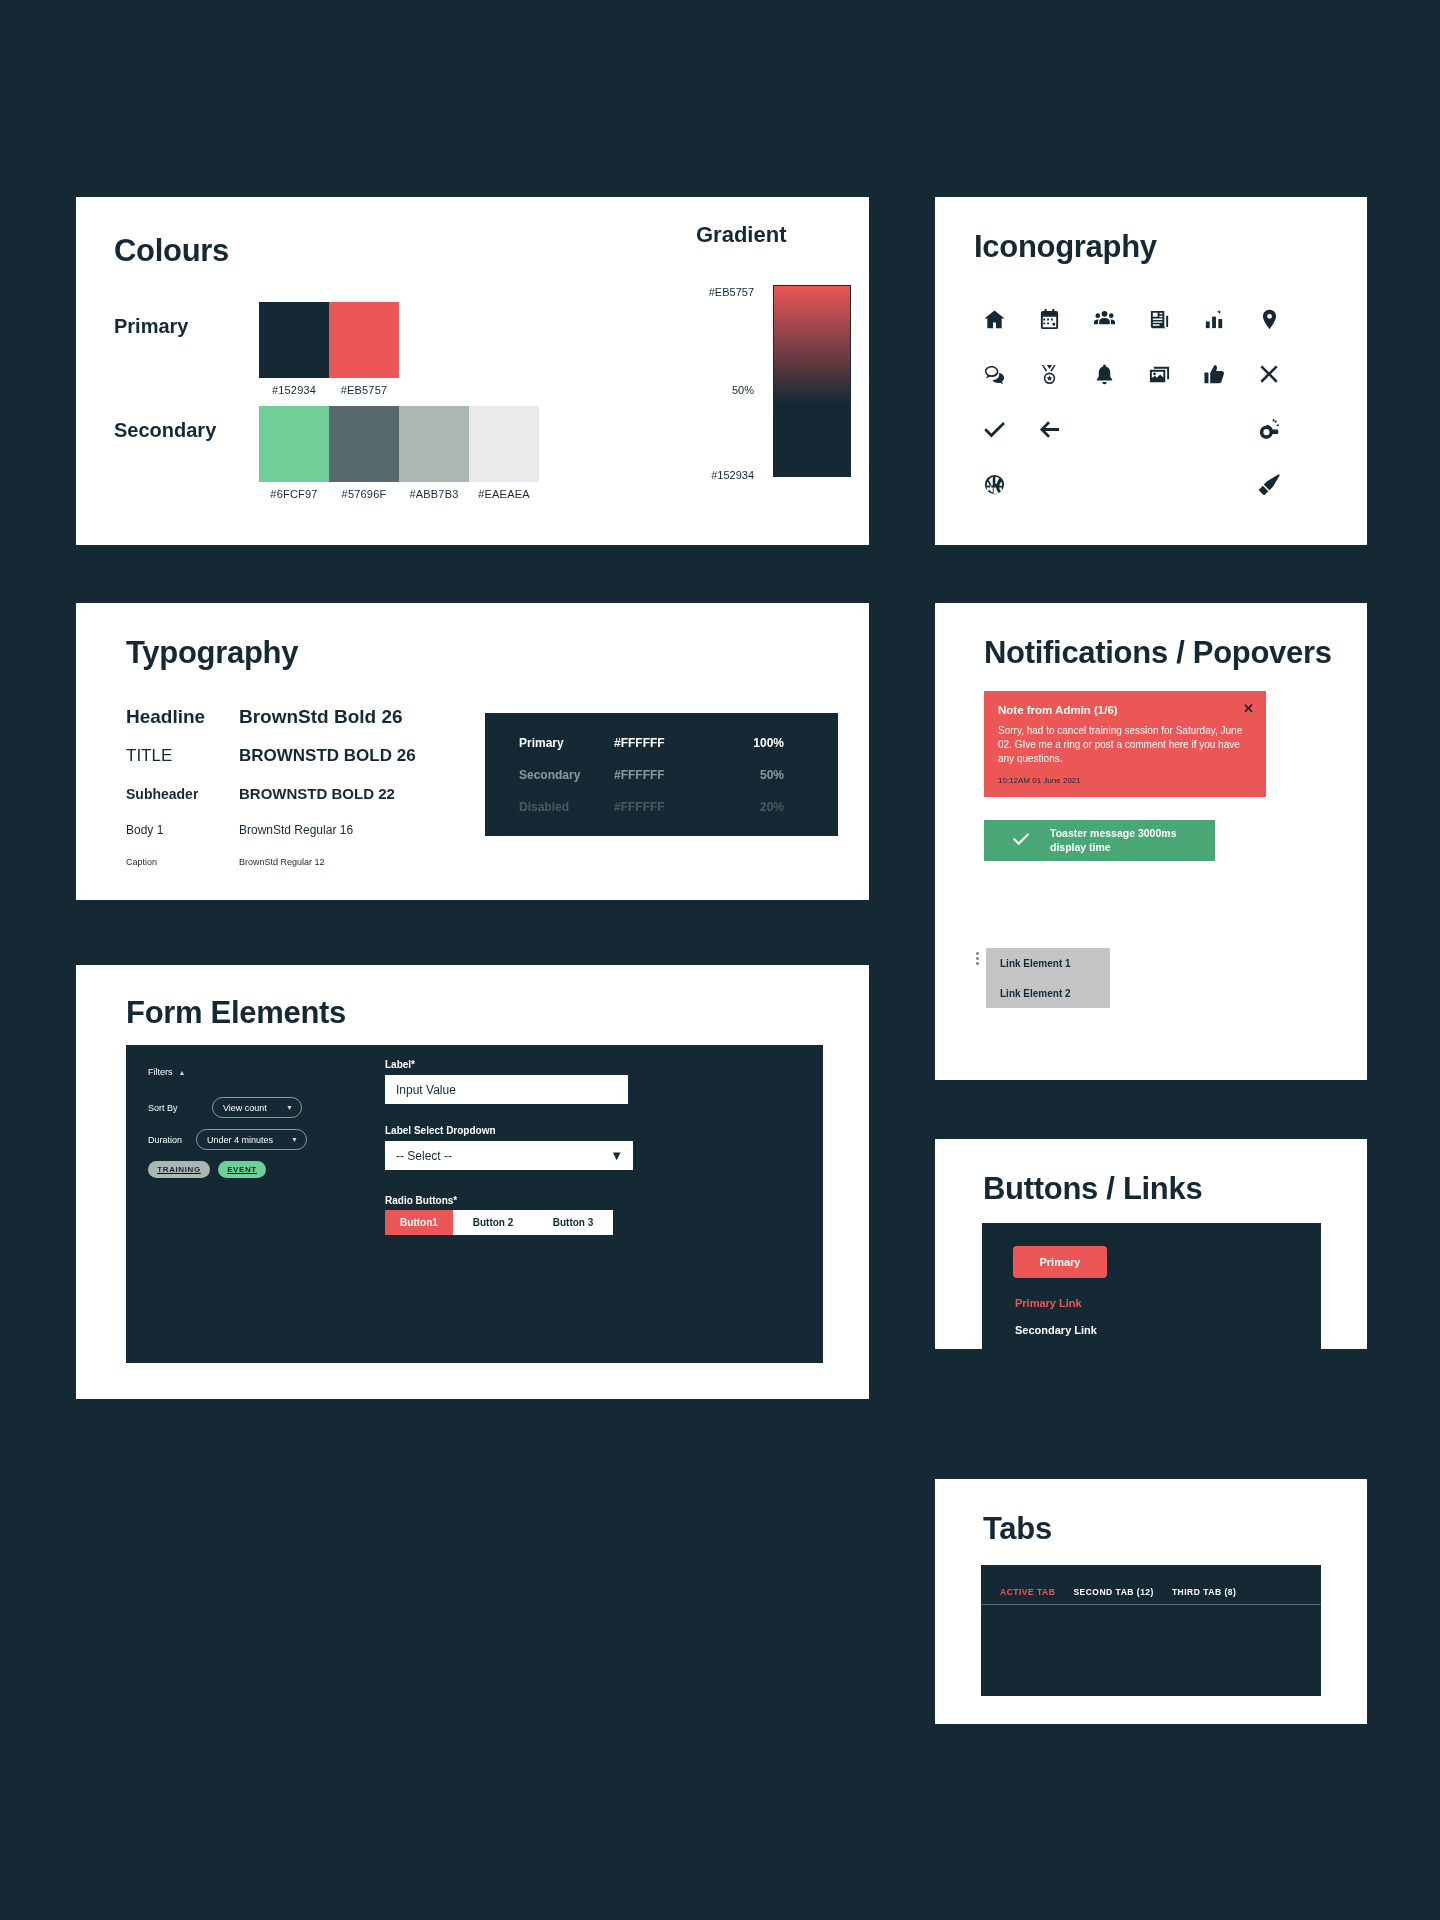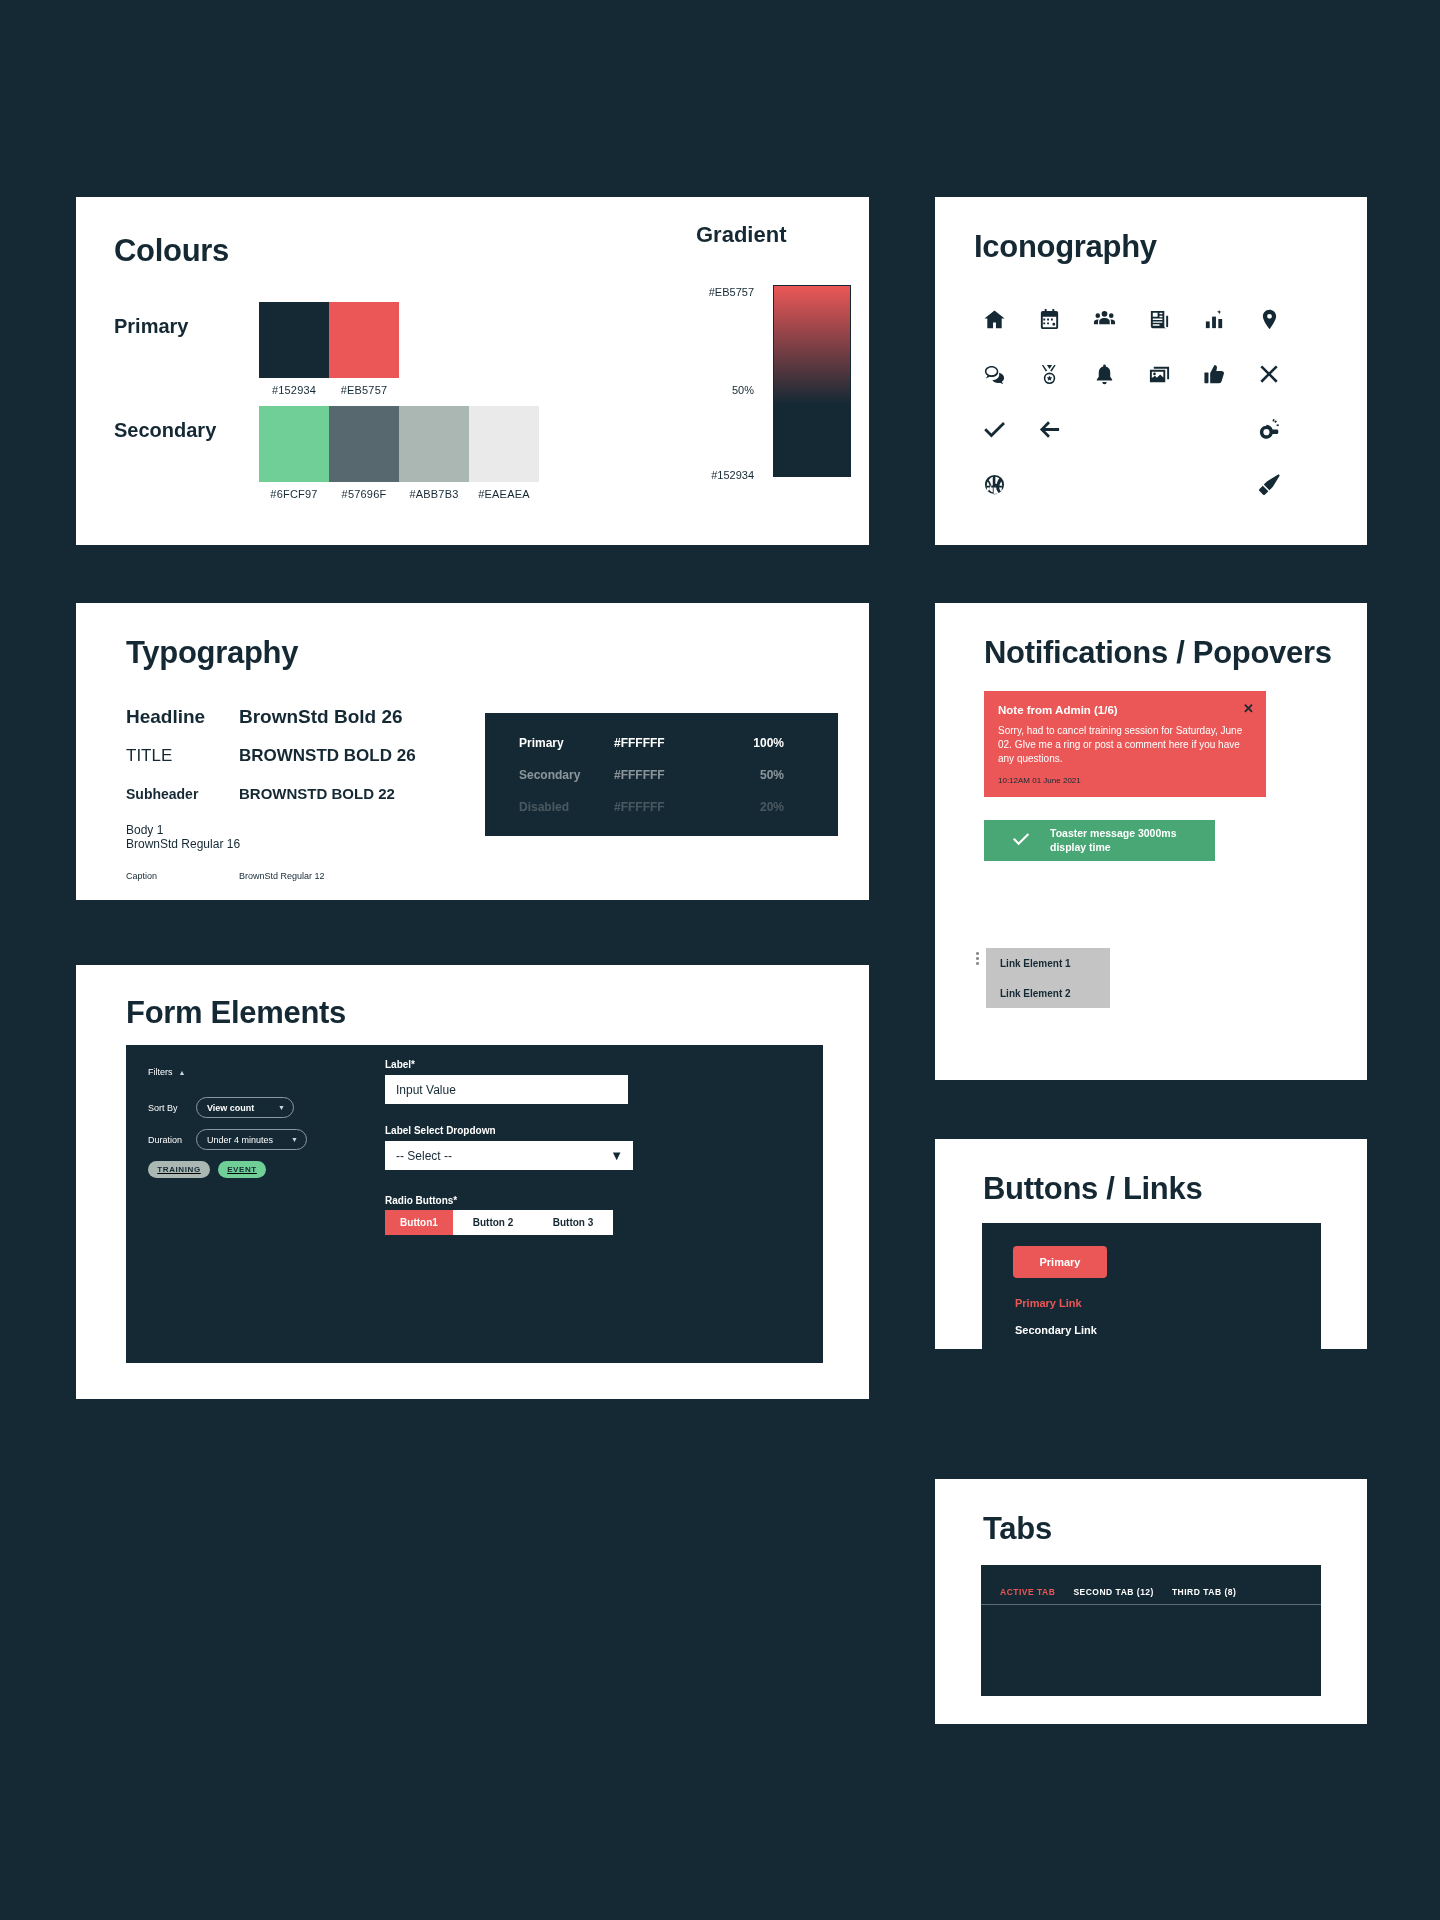--- a/index.html
+++ b/index.html
@@ -277,21 +277,21 @@
         <div class="type-r">BrownStd Bold 26</div>
       </div>
       <div class="type-row t-title" style="margin-bottom:19px;">
         <div class="type-l">TITLE</div>
         <div class="type-r">BROWNSTD BOLD 26</div>
       </div>
       <div class="type-row t-sub" style="margin-bottom:21px;">
         <div class="type-l">Subheader</div>
         <div class="type-r">BROWNSTD BOLD 22</div>
       </div>
-      <div class="type-row t-body" style="margin-bottom:20px;flex-direction:column;">
+      <div class="type-row t-body" style="margin-bottom:20px;">
         <div class="type-l">Body 1</div>
         <div class="type-r">BrownStd Regular 16</div>
       </div>
       <div class="type-row t-cap">
         <div class="type-l">Caption</div>
         <div class="type-r">BrownStd Regular 12</div>
       </div>
     </div>
 
     <div class="opacity-box" style="left:409px;top:110px;">
@@ -318,21 +318,21 @@
 
     <div class="form-dark">
 
       <div style="position:absolute;left:22px;top:22px;display:flex;align-items:center;">
         <span class="f-mini">Filters</span>
         <span style="margin-left:6px;color:#cfd6da;font-size:7px;">▲</span>
       </div>
 
       <div style="position:absolute;left:22px;top:52px;display:flex;align-items:center;">
         <span class="f-mini" style="width:40px;">Sort By</span>
-        <span class="pill-select" style="width:98px;margin-left:8px;font-weight:bold;">
+        <span class="pill-select" style="width:90px;margin-left:24px;">
           <span>View count</span>
           <span class="caret">▼</span>
         </span>
       </div>
 
       <div style="position:absolute;left:22px;top:84px;display:flex;align-items:center;">
         <span class="f-mini" style="width:40px;">Duration</span>
         <span class="pill-select" style="width:111px;margin-left:8px;">
           <span>Under 4 minutes</span>
           <span class="caret">▼</span>

